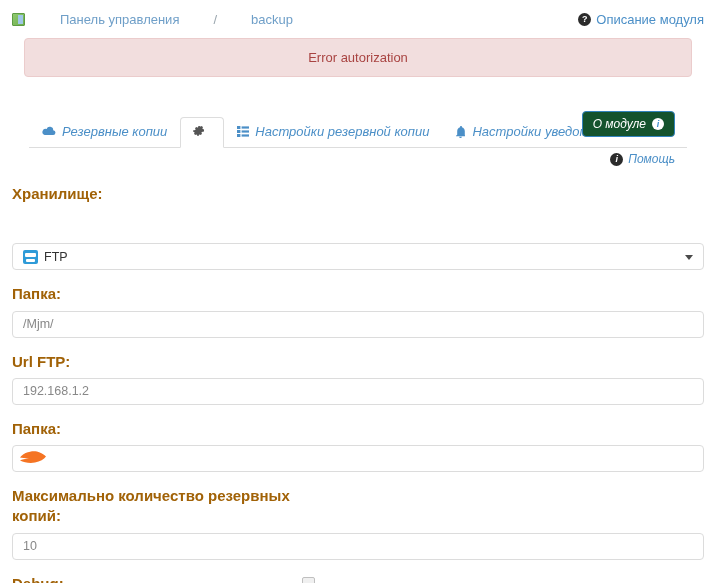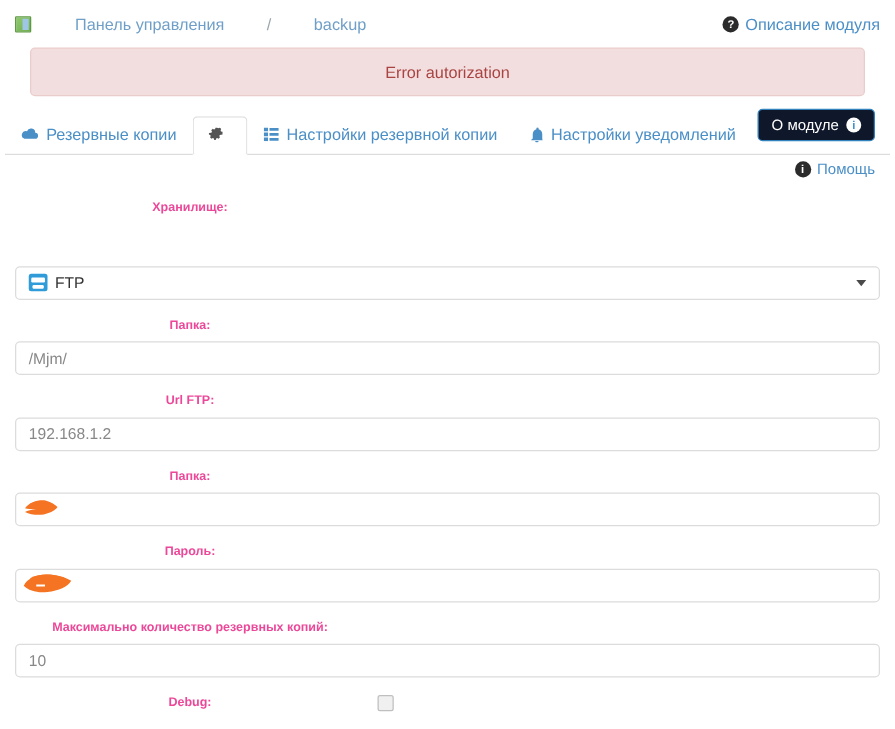--- a/index.html
+++ b/index.html
@@ -97,23 +97,24 @@
     color: #a94442;
     border-radius: 4px;
     text-align: center;
     font-size: 13px;
     padding: 11px 10px;
     box-sizing: border-box;
   }
 
   
   .tabs-area {
-    margin-top: 12px;
-    padding: 0 4px;
-    position: relative;
+    margin-top: 36px;
+    padding: 0 29px;
+    position: relative;
+    font-style: italic;
   }
   .tabs-row {
     display: flex;
     align-items: flex-end;
     border-bottom: 1px solid #dddddd;
     position: relative;
     min-height: 34px;
   }
   .tab {
     display: flex;
@@ -138,21 +139,21 @@
     display: inline-flex;
     align-items: center;
     flex: none;
   }
   .tab svg { display: block; }
 
   .btn-module {
     position: absolute;
     right: 12px;
     top: -2px;
-    background: #0f172a;
+    background: #14532d;
     color: #ffffff;
     border: 1px solid #3283bd;
     border-radius: 4px;
     font-size: 12px;
     padding: 6px 10px;
     display: flex;
     align-items: center;
     cursor: pointer;
     line-height: 1;
   }
@@ -182,24 +183,24 @@
   
   .form {
     padding: 0 12px;
     margin-top: 18px;
   }
   .form-group {
     margin-bottom: 14px;
   }
   .form-label {
     display: block;
-    text-align: center;
+    text-align: left;
     font-weight: bold;
-    font-size: 10px;
-    color: #ec4899;
+    font-size: 15px;
+    color: #a16207;
     margin: 0 0 6px 0;
     width: 280px;
     line-height: 1.35;
   }
   .control {
     width: 100%;
     height: 27px;
     box-sizing: border-box;
     border: 1px solid #dcdcdc;
     border-radius: 4px;
@@ -381,32 +382,20 @@
       <div class="control">
         <span class="redaction">
           <svg width="36" height="22" viewBox="0 0 36 22">
             <path fill="#f57423" d="M3 11c4-5 11-7 17-6 4 1 7 3 9 5-2 3-6 5-11 6-5 1-11 0-15-2 2-1 5-2 9-2-4-0.2-7-0.5-9-1z"></path>
             <path fill="#f57423" d="M6 8c6-3 14-3 20 0-3 1-7 1-11 1-3 0-6-0.3-9-1z"></path>
           </svg>
         </span>
       </div>
     </div>
 
-    <div class="form-group">
-      <label class="form-label">Пароль:</label>
-      <div class="control">
-        <span class="redaction">
-          <svg width="48" height="24" viewBox="0 0 48 24">
-            <path fill="#f57423" d="M2 14c3-6 10-9 18-9 8 0 15 2 20 5-3 5-10 8-19 9-8 1-15-1-19-5z"></path>
-            <path fill="#f57423" d="M7 8c8-4 20-4 30 1-4 2-10 3-17 3-5 0-10-1-13-4z"></path>
-            <path fill="#ffffff" d="M12 13h7v1.6h-7z"></path>
-          </svg>
-        </span>
-      </div>
-    </div>
 
     <div class="form-group">
       <label class="form-label">Максимально количество резервных копий:</label>
       <div class="control">10</div>
     </div>
 
     <div class="checkbox-row">
       <label class="form-label">Debug:</label>
       <span class="cbx"></span>
     </div>

